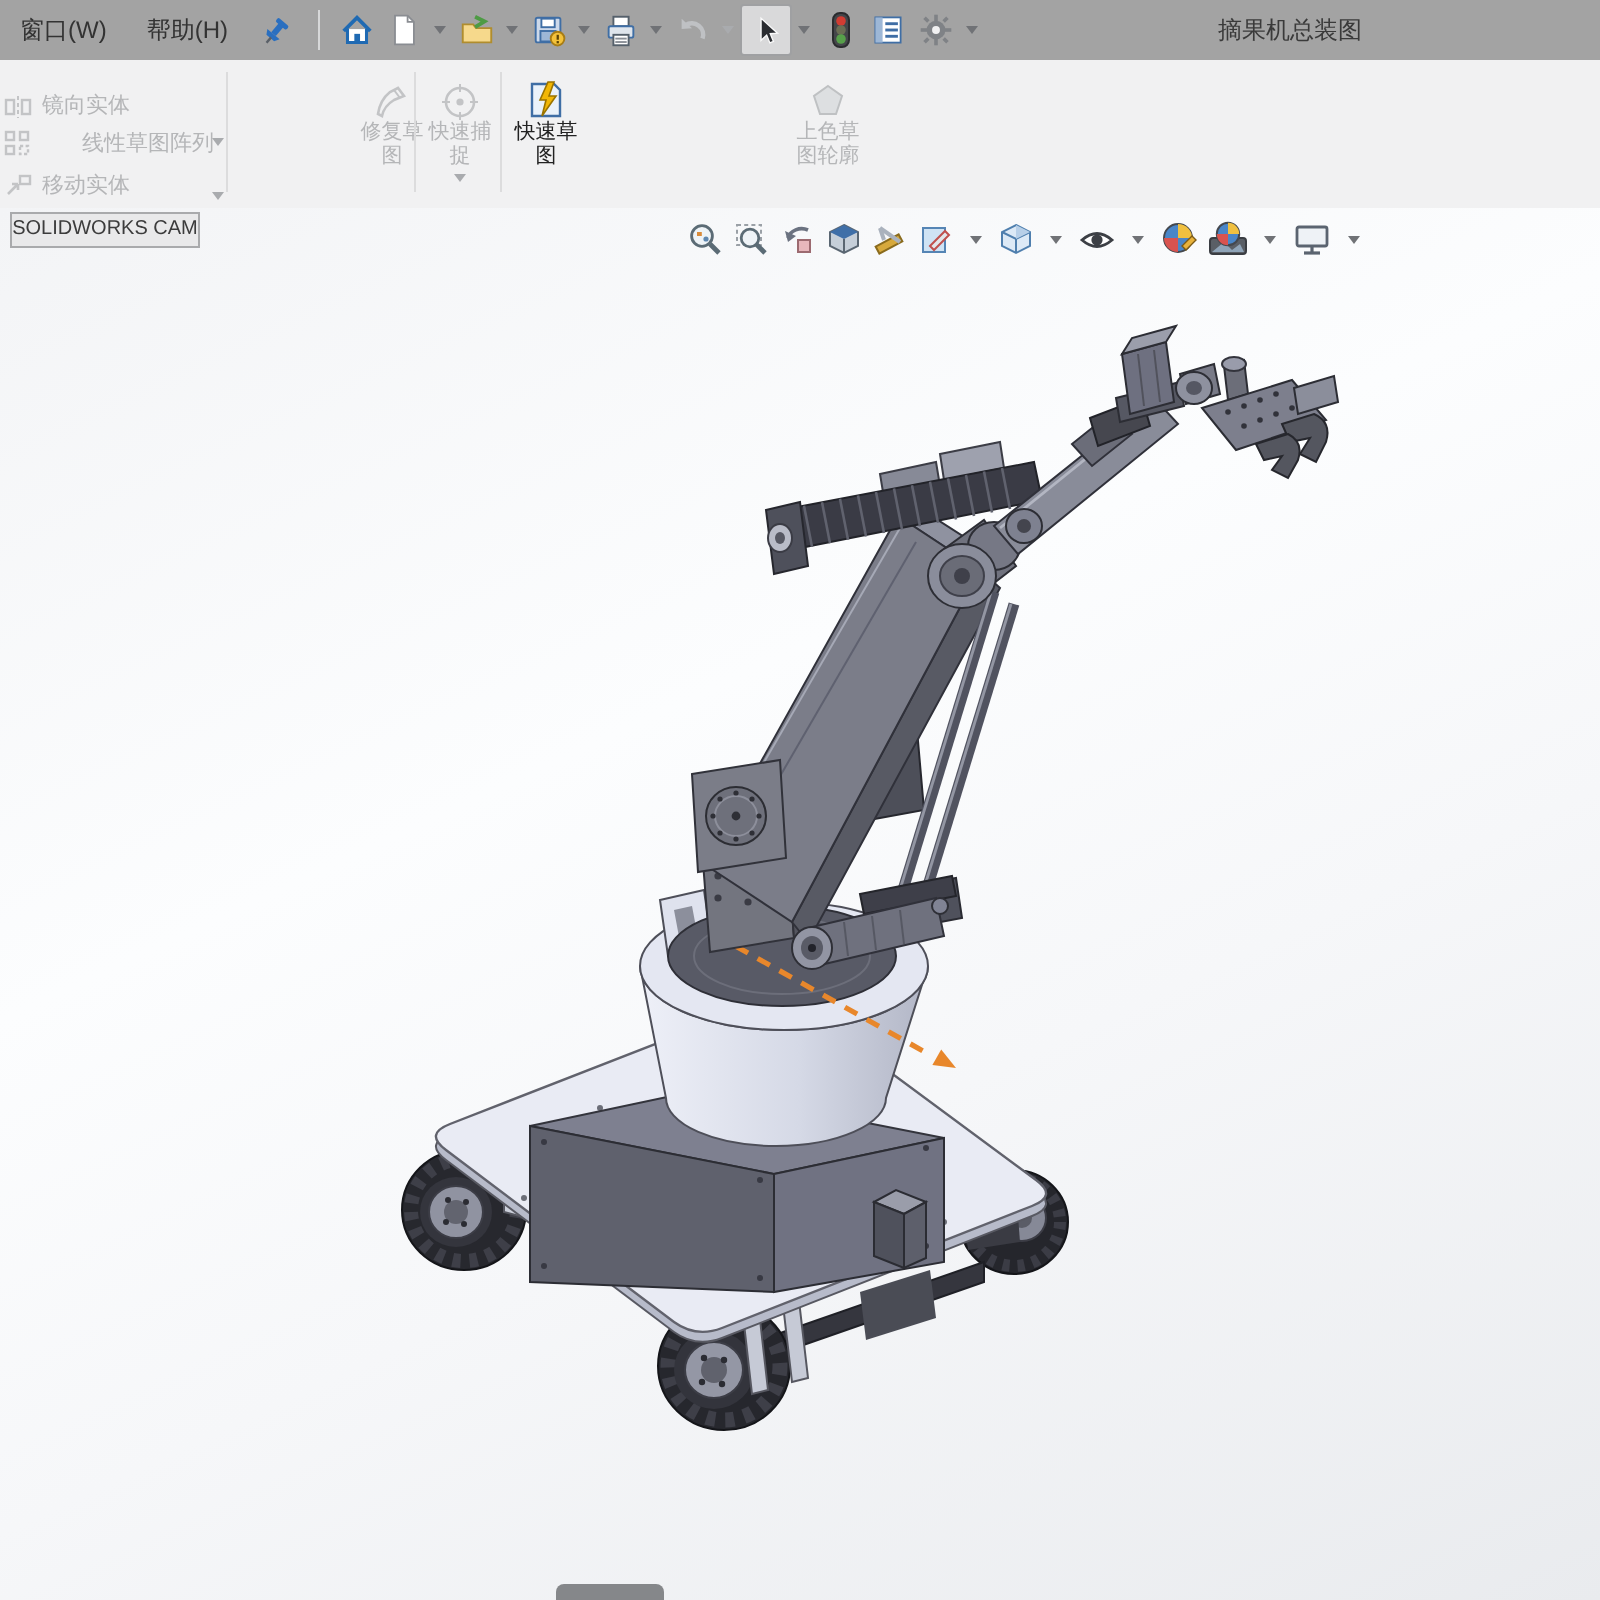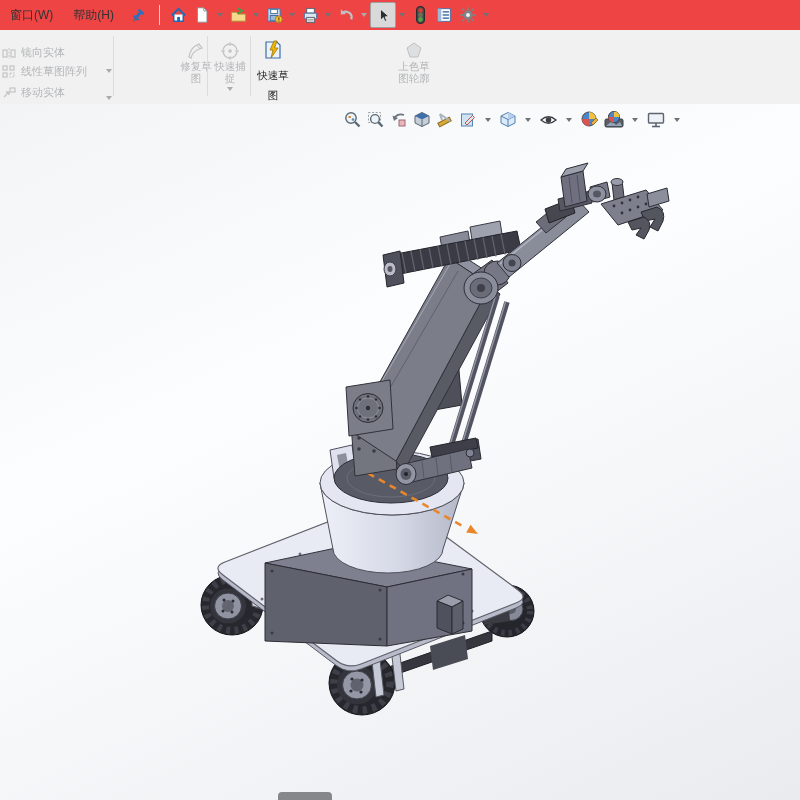--- a/index.html
+++ b/index.html
@@ -1,20 +1,20 @@
 <!DOCTYPE html>
 <html><head>
 <meta charset="utf-8">
 <style>
   html,body{margin:0;padding:0;width:800px;height:800px;overflow:hidden;
     font-family:"Liberation Sans",sans-serif;background:#fff;}
   #app{position:relative;width:800px;height:800px;}
 
   
-  .menubar{position:absolute;left:0;top:0;width:800px;height:30px;background:#ef4444;
+  .menubar{position:absolute;left:0;top:0;width:800px;height:30px;background:#a3a3a3;
     display:flex;align-items:center;font-size:12px;color:#333;}
   .menu-item{padding:0 10px;height:30px;line-height:30px;cursor:default;}
   .pin{margin:0 8px 0 6px;}
   .vsep{width:1px;height:20px;background:#d7d8d9;margin:0 6px;}
   .qbtn{width:24px;height:24px;display:flex;align-items:center;justify-content:center;border-radius:2px;}
   .qbtn.pressed{background:#d9d9da;border:1px solid #9fa0a2;}
   .dd{width:0;height:0;border-left:3.5px solid transparent;border-right:3.5px solid transparent;
     border-top:4px solid #707276;margin:0 3px;}
   .dd.lite{border-top-color:#a9abae;}
   .doc-title{position:absolute;left:560px;top:0;width:170px;height:30px;line-height:30px;
@@ -23,21 +23,21 @@
   
   .cmdbar{position:absolute;left:0;top:30px;width:800px;height:74px;background:#f1f1f2;
     border-bottom:1px solid #d9d9da;}
   .cm-row{position:absolute;left:2px;height:18px;display:flex;align-items:center;font-size:11px;color:#b5b6b8;}
   .cm-row .lbl{margin-left:5px;}
   .cm-row .dd{position:absolute;left:101px;}
   .cm-sep{position:absolute;top:6px;width:1px;height:60px;background:#dcdcdd;}
   .cmbtn{position:absolute;top:3px;height:68px;display:flex;flex-direction:column;align-items:center;
     justify-content:flex-start;font-size:10.5px;line-height:11.5px;text-align:center;color:#b5b6b8;}
   .cmbtn .ic{height:26px;display:flex;align-items:flex-end;justify-content:center;margin-top:2px;}
-  .cmbtn.en{color:#222;justify-content:space-between;}
+  .cmbtn.en{color:#222;}
   .cmbtn.pressed{background:#c9cacb;border:1px solid #9c9d9f;top:2px;height:70px;box-sizing:border-box;}
 
   
   .tabrow{position:absolute;left:0;top:104px;width:800px;height:20px;}
   .cam-tab{position:absolute;left:5px;top:2px;width:93px;height:16px;background:#e9e9ea;
     border:1px solid #a9aaac;font-size:10px;line-height:16px;text-align:center;color:#3c3c3c;}
 
   
   .viewport{position:absolute;left:0;top:104px;width:800px;height:696px;
     background:linear-gradient(155deg,#f3f4f6 0%,#fcfdfe 38%,#f6f7f9 62%,#e9ebee 100%);}
@@ -149,32 +149,33 @@
             <rect x="3.2" y="3.2" width="3" height="2" transform="rotate(45 4.7 4.2)"></rect>
             <rect x="13.8" y="3.2" width="3" height="2" transform="rotate(-45 15.3 4.2)"></rect>
             <rect x="3.2" y="14.8" width="3" height="2" transform="rotate(-45 4.7 15.8)"></rect>
             <rect x="13.8" y="14.8" width="3" height="2" transform="rotate(45 15.3 15.8)"></rect>
           </g>
           <circle cx="10" cy="10" r="2.2" fill="#f1f1f2"></circle>
         </svg>
     </span>
     <span class="dd"></span>
   </div>
+  <div class="doc-title">摘果机总装图</div>
 
   <div class="cmdbar">
 
     <div class="cm-row" style="top:12px;align-items:flex-end;">
       <svg width="14" height="13" viewBox="0 0 14 13">
           <rect x="1" y="3" width="4" height="7" fill="none" stroke="#c3c4c6" stroke-width="1.2"></rect>
           <rect x="9" y="3" width="4" height="7" fill="none" stroke="#c3c4c6" stroke-width="1.2"></rect>
           <line x1="7" y1="1" x2="7" y2="12" stroke="#c3c4c6" stroke-dasharray="2 1.5"></line>
         </svg>
       <span class="lbl">镜向实体</span>
     </div>
-    <div class="cm-row" style="top:32px;">
+    <div class="cm-row" style="top:32px;gap:20px;">
       <svg width="14" height="13" viewBox="0 0 14 13">
           <rect x="1" y="1" width="4" height="4" fill="none" stroke="#c3c4c6" stroke-width="1.2"></rect>
           <rect x="1" y="8" width="4" height="4" fill="none" stroke="#c3c4c6" stroke-width="1.2"></rect>
           <rect x="8" y="1" width="4" height="4" fill="none" stroke="#c3c4c6" stroke-width="1.2"></rect>
           <rect x="8" y="8" width="4" height="4" fill="none" stroke="#c3c4c6" stroke-dasharray="1.6 1.2" stroke-width="1.2"></rect>
         </svg>
       <span class="lbl">线性草图阵列</span>
       <span class="dd lite"></span>
     </div>
     <div class="cm-row" style="top:52px;align-items:flex-end;">
@@ -547,14 +548,17 @@
           <circle cx="646" cy="203" r="1.4" fill="#31323a"></circle>
         <polygon points="647,193 667,187 669,200 649,206" fill="#8b8e9b" stroke="#2c2d34"></polygon>
         <path d="M641,211 L657,206 Q666,210 663,220 L658,230 L650,226 L655,218 L645,220 Z" fill="#54565f" stroke="#26272d"></path>
         <path d="M628,221 L644,216 Q652,220 649,229 L644,238 L636,234 L641,227 L632,229 Z" fill="#54565f" stroke="#26272d"></path>
       </g>
     </svg>
 
     <div class="nub"></div>
   </div>
 
+  <div class="tabrow">
+    <div class="cam-tab">SOLIDWORKS CAM</div>
+  </div>
 
 </div>
 
 </body></html>

